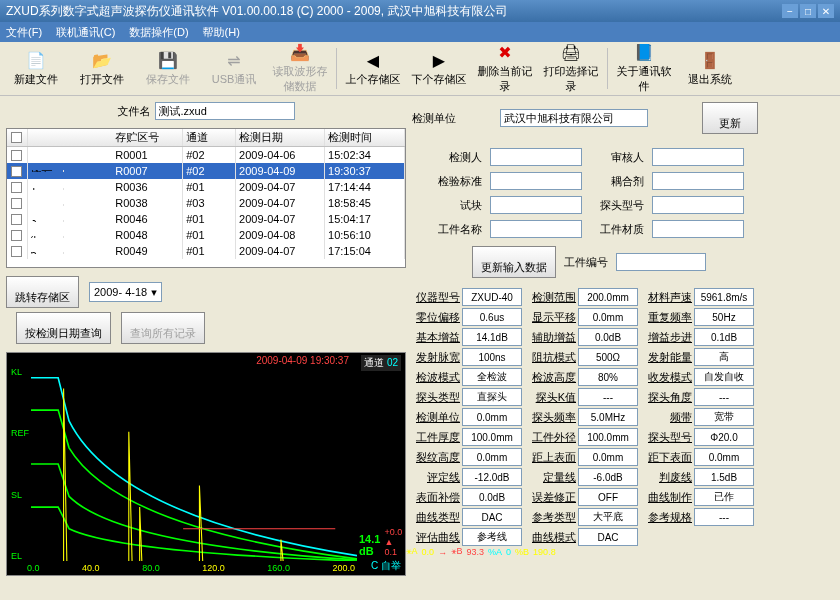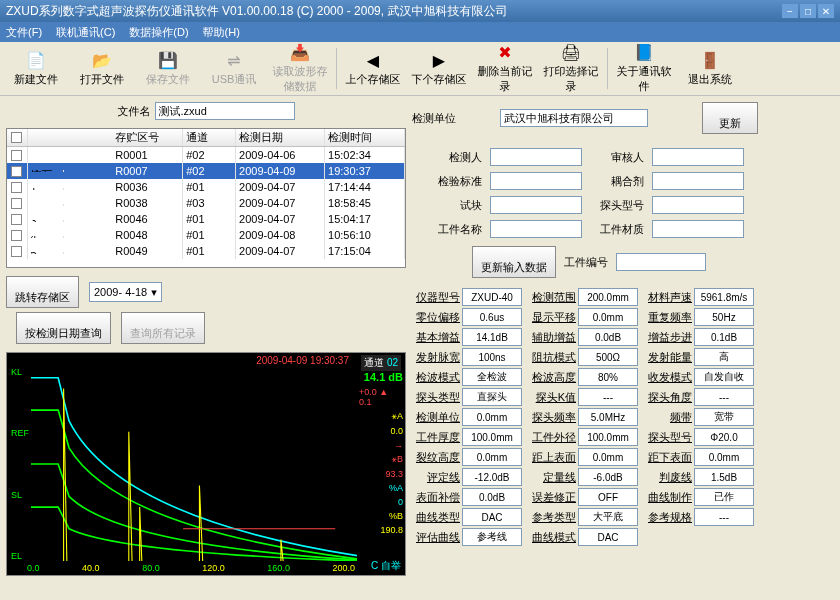--- a/index.html
+++ b/index.html
@@ -30,21 +30,21 @@
 .c0 { width: 22px; justify-content: center; }
 .c1 { width: 40px; margin-top: 41px; }
 .c2 { width: 78px; margin-left: 48px; }
 .c3 { width: 58px; }
 .c4 { width: 98px; }
 .c5 { width: 88px; }
 .chk { width: 11px; height: 11px; border: 1px solid #888; background: #fff; display: inline-block; }
 .chart { background: #000; height: 224px; border: 1px solid #888; position: relative; margin-top: 4px; }
 .chart-header { color: #f44; font-size: 10px; position: absolute; top: 2px; right: 56px; }
 .chart-chan { position: absolute; top: 2px; right: 4px; color: #fff; font-size: 10px; background: #222; padding: 1px 3px; }
-.chart-side { position: absolute; right: 2px; top: 18px; bottom: 18px; width: 44px; color: #0f0; font-size: 9px; display: flex; flex-direction: column; gap: 4px; align-items: flex-end; }
+.chart-side { position: absolute; right: 2px; top: 18px; bottom: 18px; width: 44px; color: #0f0; font-size: 9px; display: flex; flex-direction: row; gap: 4px; align-items: flex-end; }
 .chart-side .db { color: #0f0; font-size: 11px; font-weight: bold; }
 .chart-side .red { color: #f44; }
 .chart-side .yel { color: #ff0; }
 .chart-side .cyan { color: #0ff; }
 .chart-labels { position: absolute; left: 4px; top: 14px; bottom: 14px; display: flex; flex-direction: column; justify-content: space-between; color: #0f0; font-size: 9px; }
 .chart-bottom { position: absolute; bottom: 2px; left: 20px; right: 50px; display: flex; justify-content: space-between; color: #0f0; font-size: 9px; }
 .chart-bottom span:nth-child(even) { color: #ff0; }
 .chart-c { position: absolute; bottom: 2px; right: 4px; color: #0ff; font-size: 10px; }
 .chart-canvas { position: absolute; left: 24px; right: 48px; top: 14px; bottom: 14px; }
 .chart-canvas svg { width: 100%; height: 100%; }

